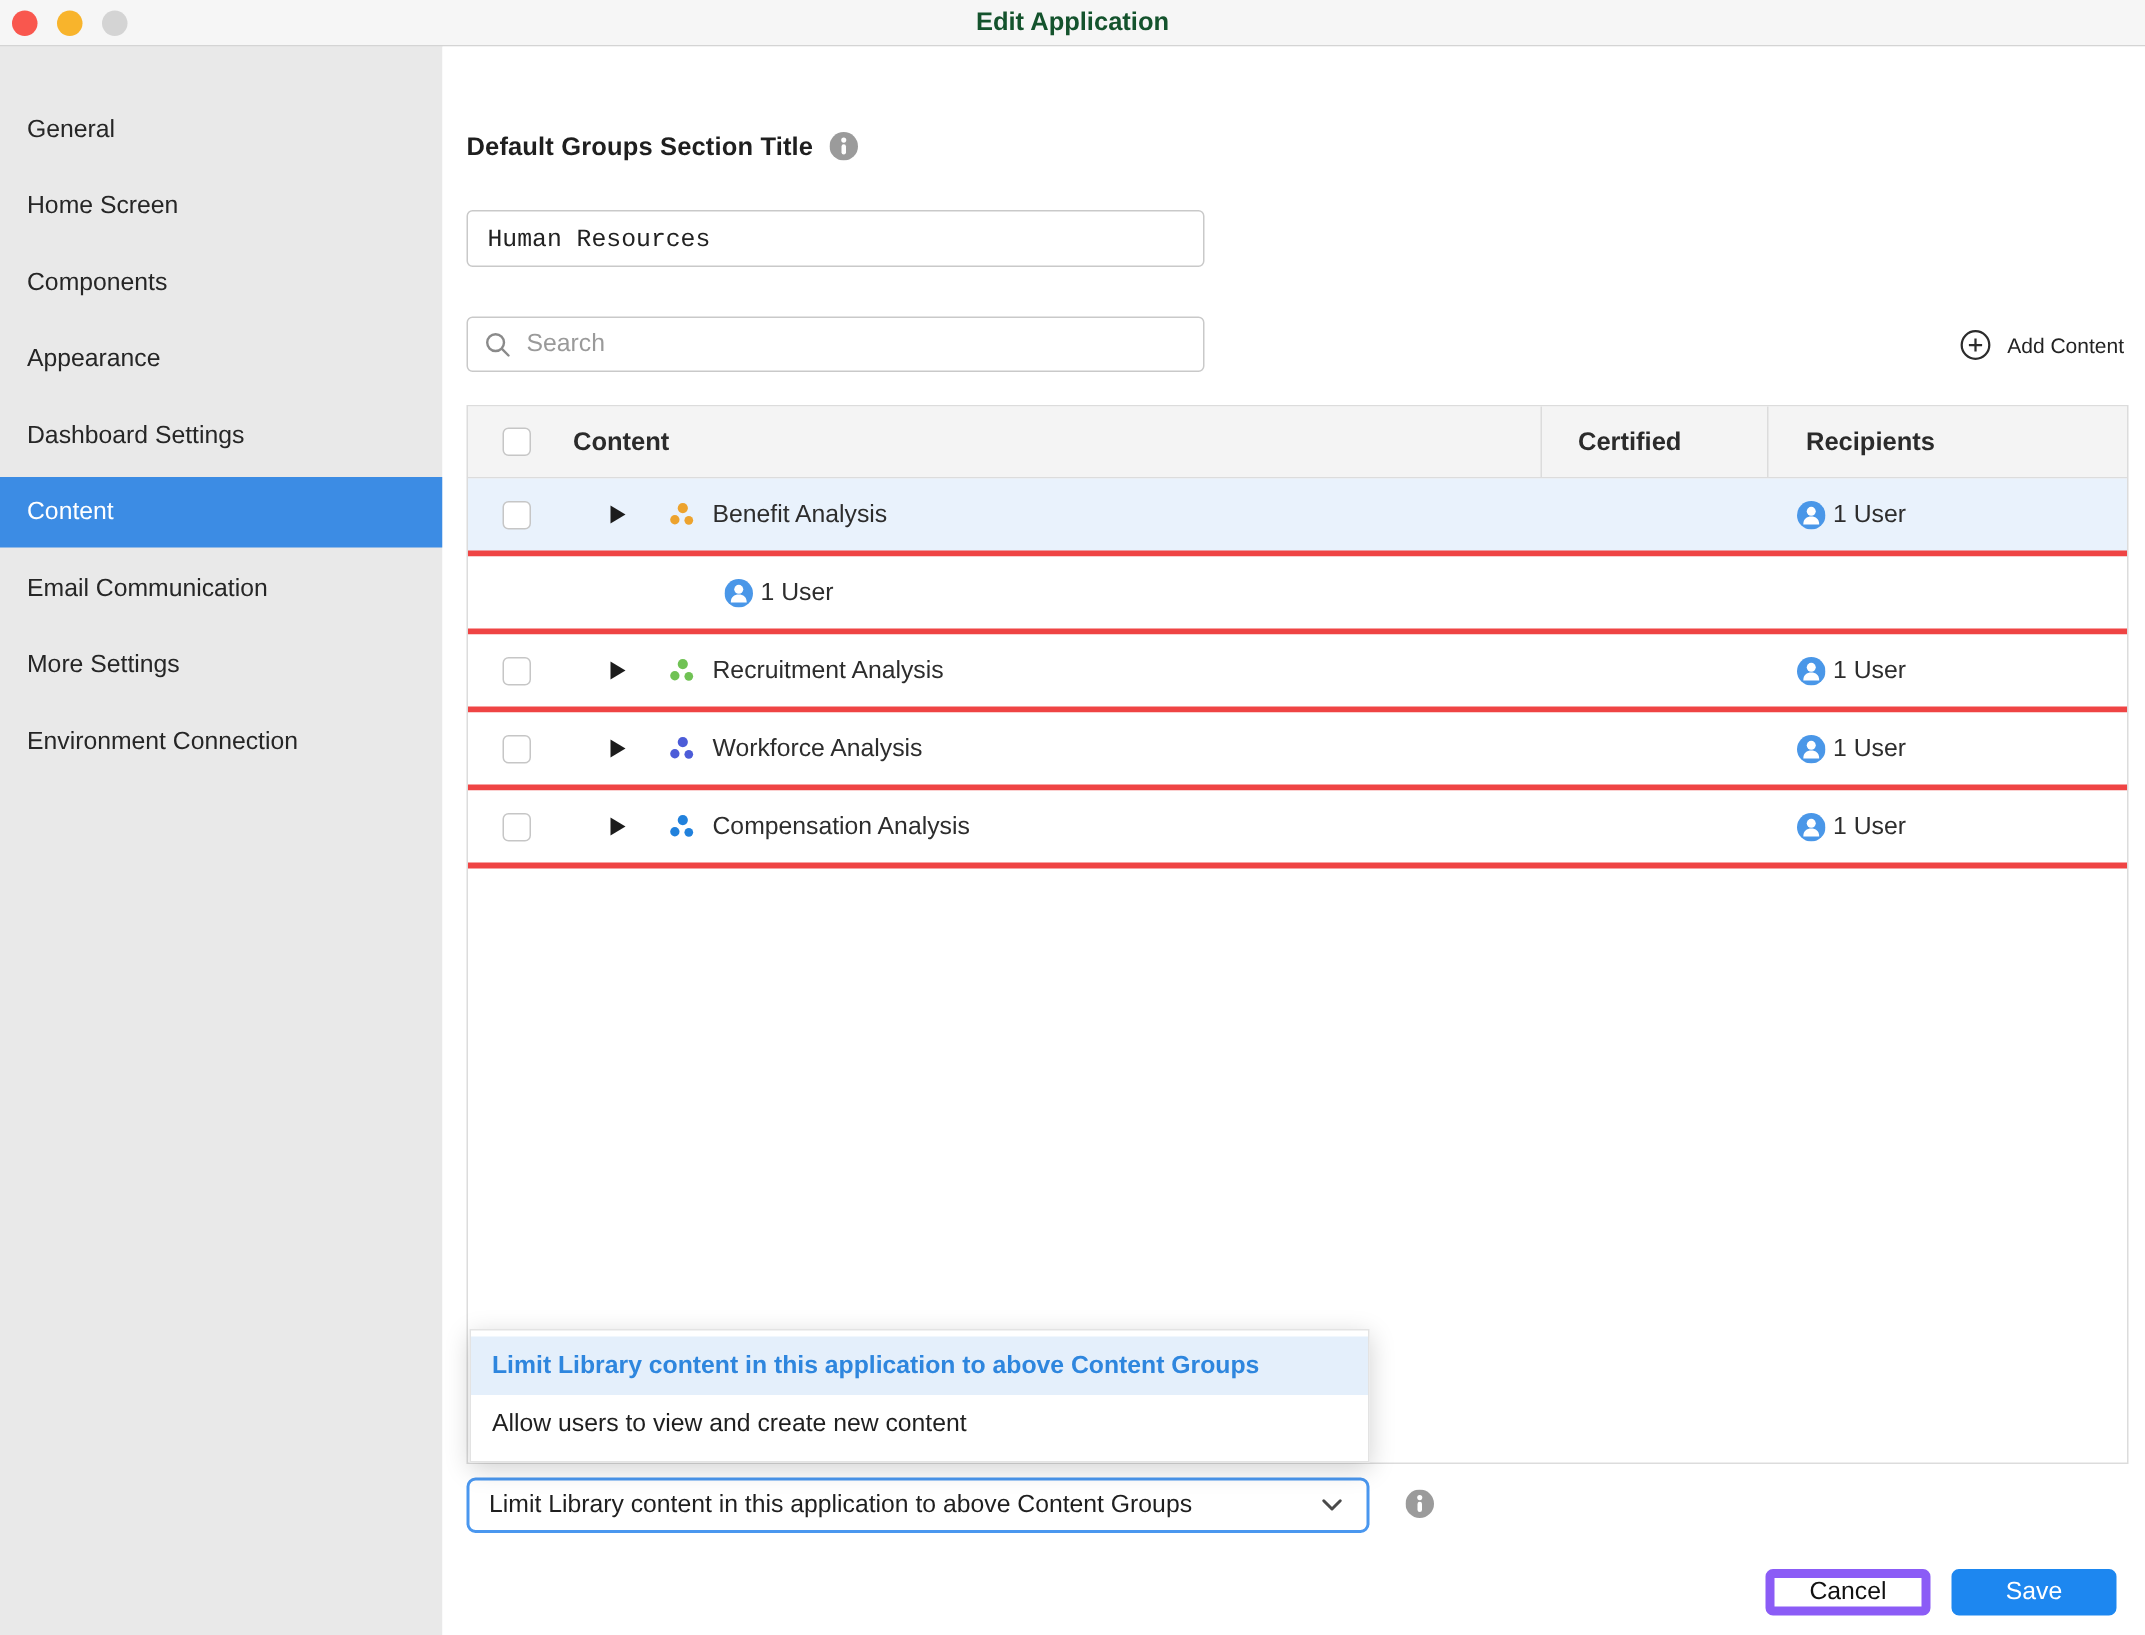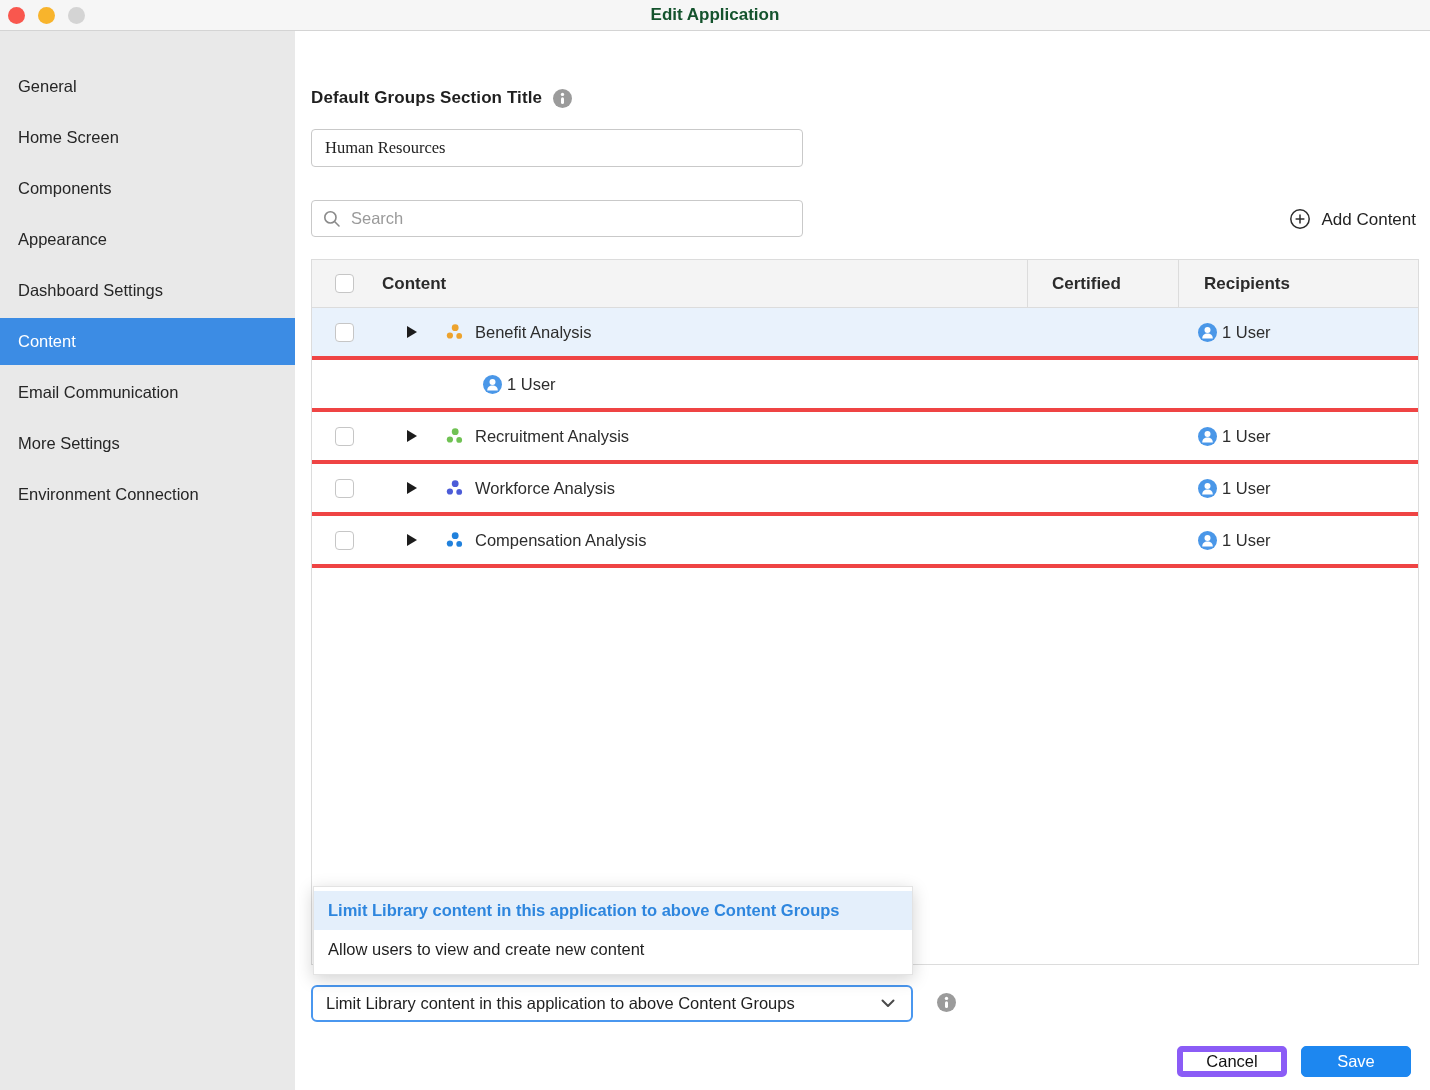--- a/index.html
+++ b/index.html
@@ -21,31 +21,31 @@
   .app-body { display:flex; height:1059px; }
 
   
   .sidebar { width:295px; flex-shrink:0; background:#e9e9e9; padding-top:30px; }
   .side-item { height:51px; display:flex; align-items:center; padding-left:18px; font-size:16.5px; color:#262626; cursor:default; }
   .side-item.active { background:#3c8ce4; color:#ffffff; height:47px; margin:2px 0; }
 
   
   .main { flex:1; padding:57px 11px 0 16px; position:relative; background:#fff; }
 
-  .field-label-row { display:flex; align-items:flex-end; gap:11px; margin-bottom:21px; }
+  .field-label-row { display:flex; align-items:flex-start; gap:11px; margin-bottom:32px; }
   .field-label { font-size:17px; font-weight:bold; color:#1f1f1f; letter-spacing:.1px; }
 
-  .text-input { width:492px; height:38px; border:1px solid #c9c9c9; border-radius:4px; padding:0 13px; font-size:16.5px; color:#222; font-family:Liberation Serif, serif; outline:none; background:#fff; }
+  .text-input { width:492px; height:38px; border:1px solid #c9c9c9; border-radius:4px; padding:0 13px; font-size:16.5px; color:#222; font-family:Liberation Mono, monospace; outline:none; background:#fff; }
 
   .toolbar-row { margin-top:33px; display:flex; align-items:center; justify-content:space-between; }
   .search-box { width:492px; height:37px; border:1px solid #c9c9c9; border-radius:4px; display:flex; align-items:center; padding:0 10px; gap:9px; background:#fff; }
   .search-box input { border:none; outline:none; flex:1; font-size:16.5px; color:#222; font-family:"Liberation Sans",sans-serif; }
   .search-box input::placeholder { color:#9a9a9a; }
 
-  .add-content-btn { display:flex; align-items:flex-end; gap:10px; font-size:17px; color:#232323; background:none; border:none; cursor:pointer; font-family:"Liberation Sans",sans-serif; margin-right:3px; }
+  .add-content-btn { display:flex; align-items:center; gap:10px; font-size:14px; color:#232323; background:none; border:none; cursor:pointer; font-family:"Liberation Sans",sans-serif; margin-right:3px; }
 
   
   .table { margin-top:22px; width:1108px; height:706px; border:1px solid #dcdcdc; background:#fff; }
   .thead { display:flex; height:48px; background:#f4f4f4; border-bottom:1px solid #dcdcdc; align-items:stretch; font-weight:bold; font-size:17px; color:#2b2b2b; }
   .th-content { flex:1; display:flex; align-items:center; }
   .th-certified { width:151px; border-left:1px solid #dcdcdc; display:flex; align-items:center; padding-left:24px; }
   .th-recipients { width:240px; border-left:1px solid #dcdcdc; display:flex; align-items:center; padding-left:25px; }
 
   .trow { display:flex; height:52px; border-bottom:4px solid #ef4444; align-items:stretch; font-size:16.5px; color:#2d2d2d; background:#fff; }
   .trow.selected { background:#e9f2fc; }

